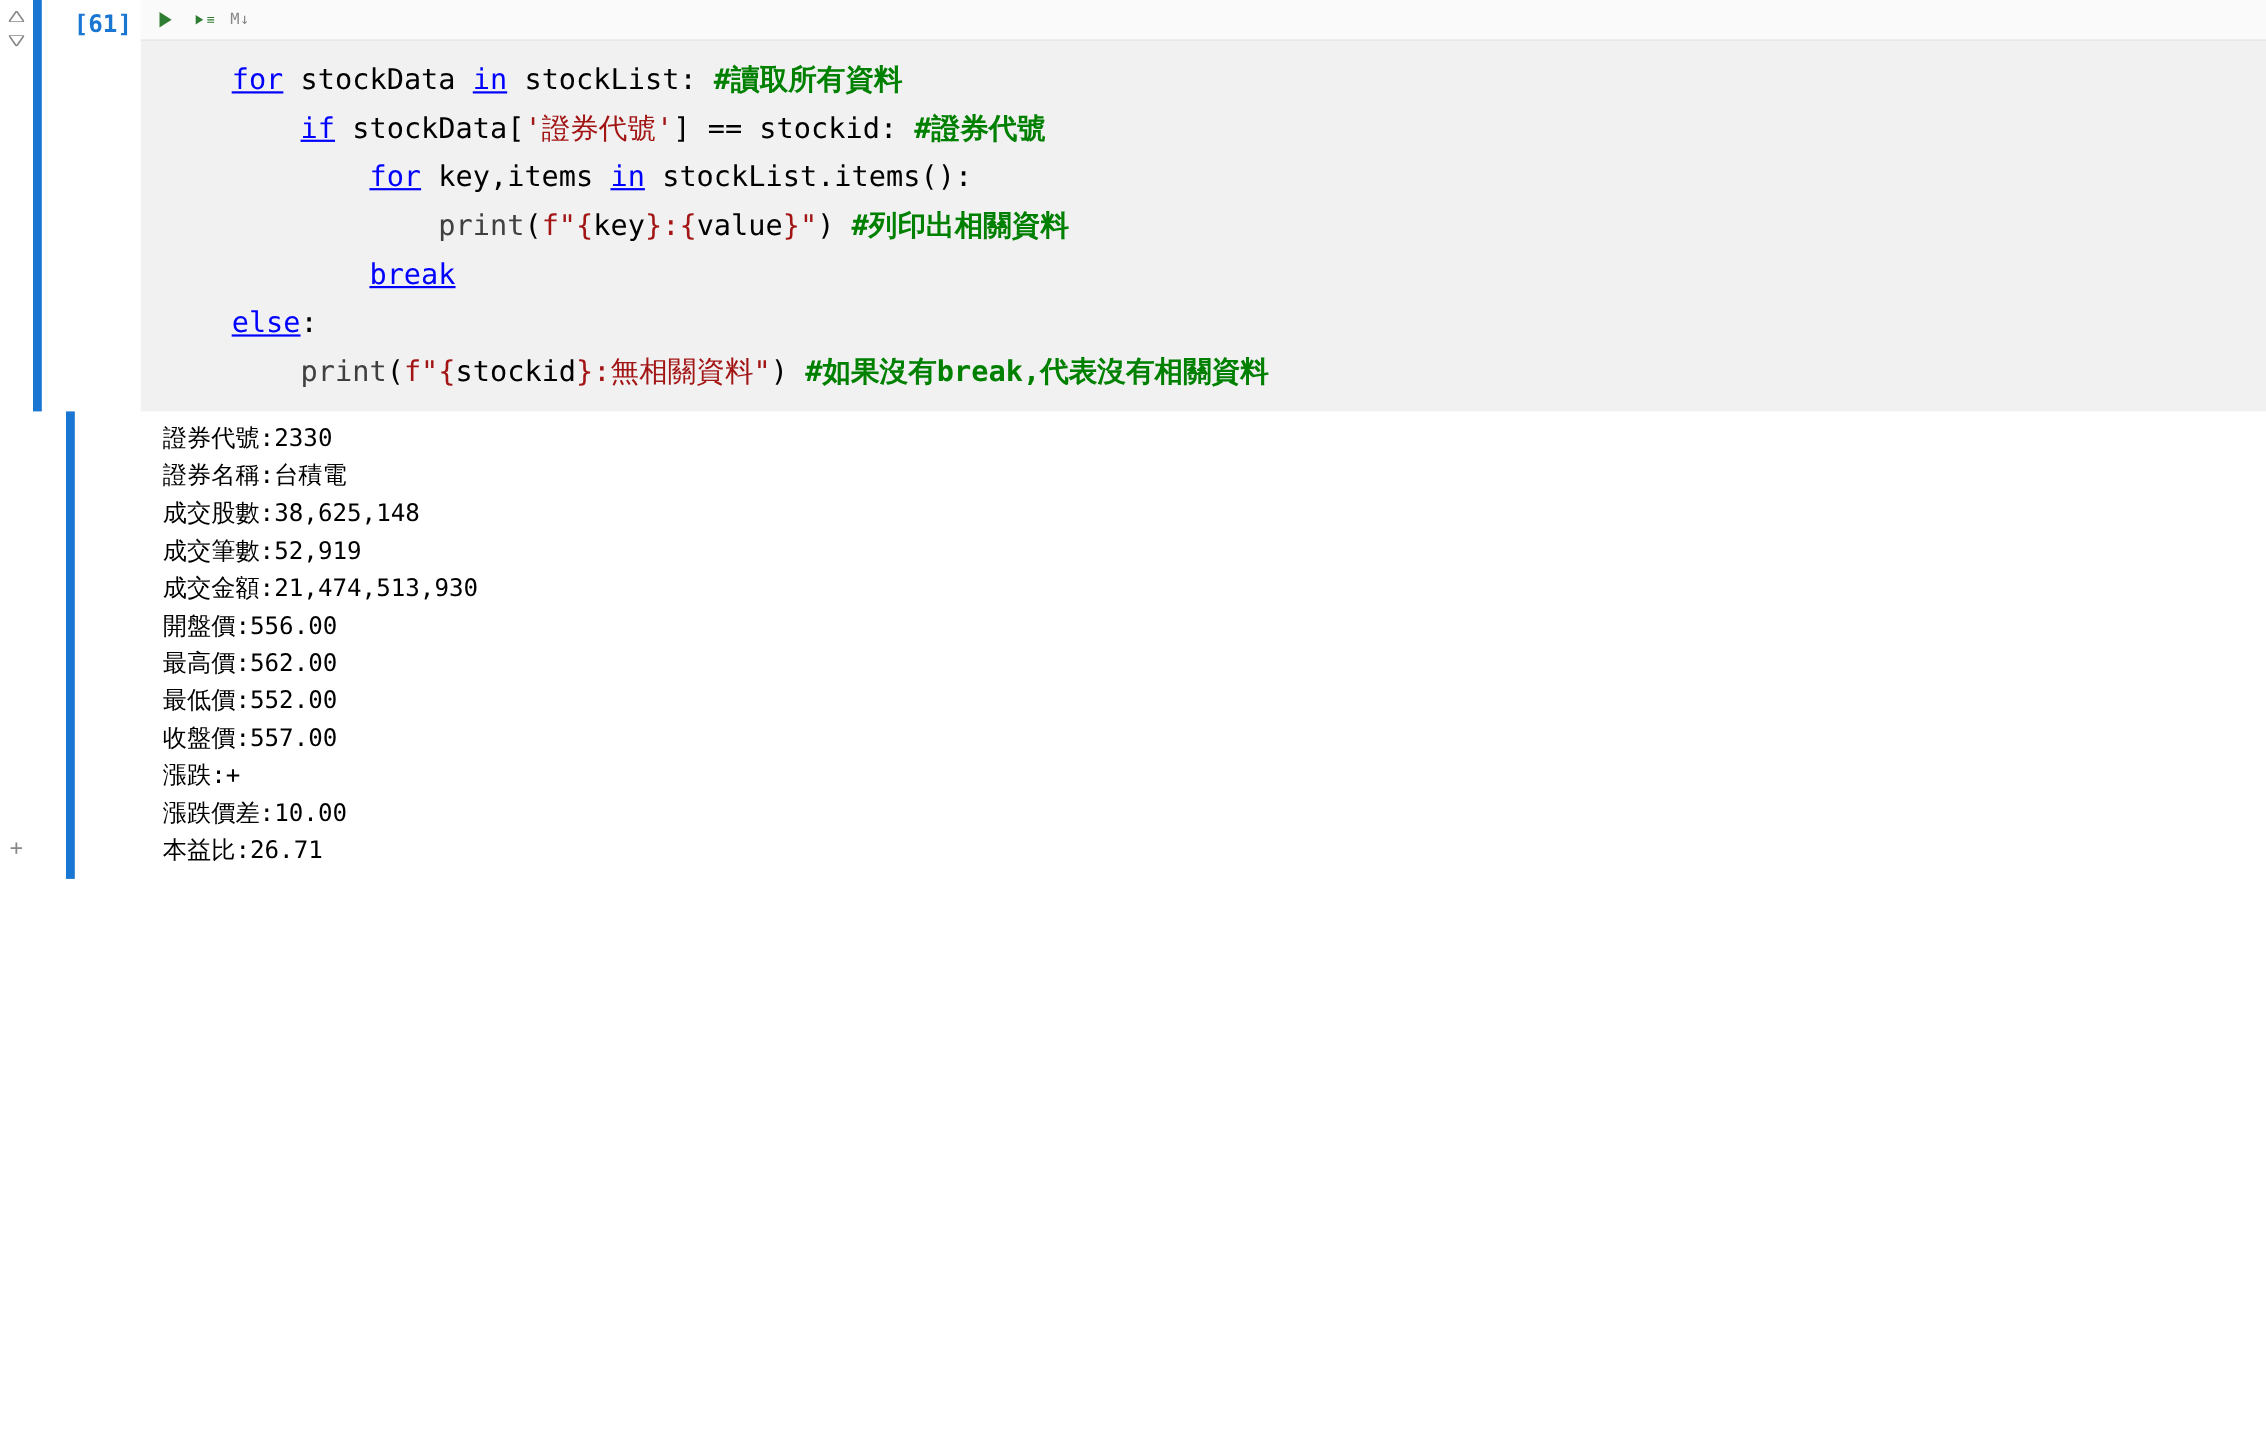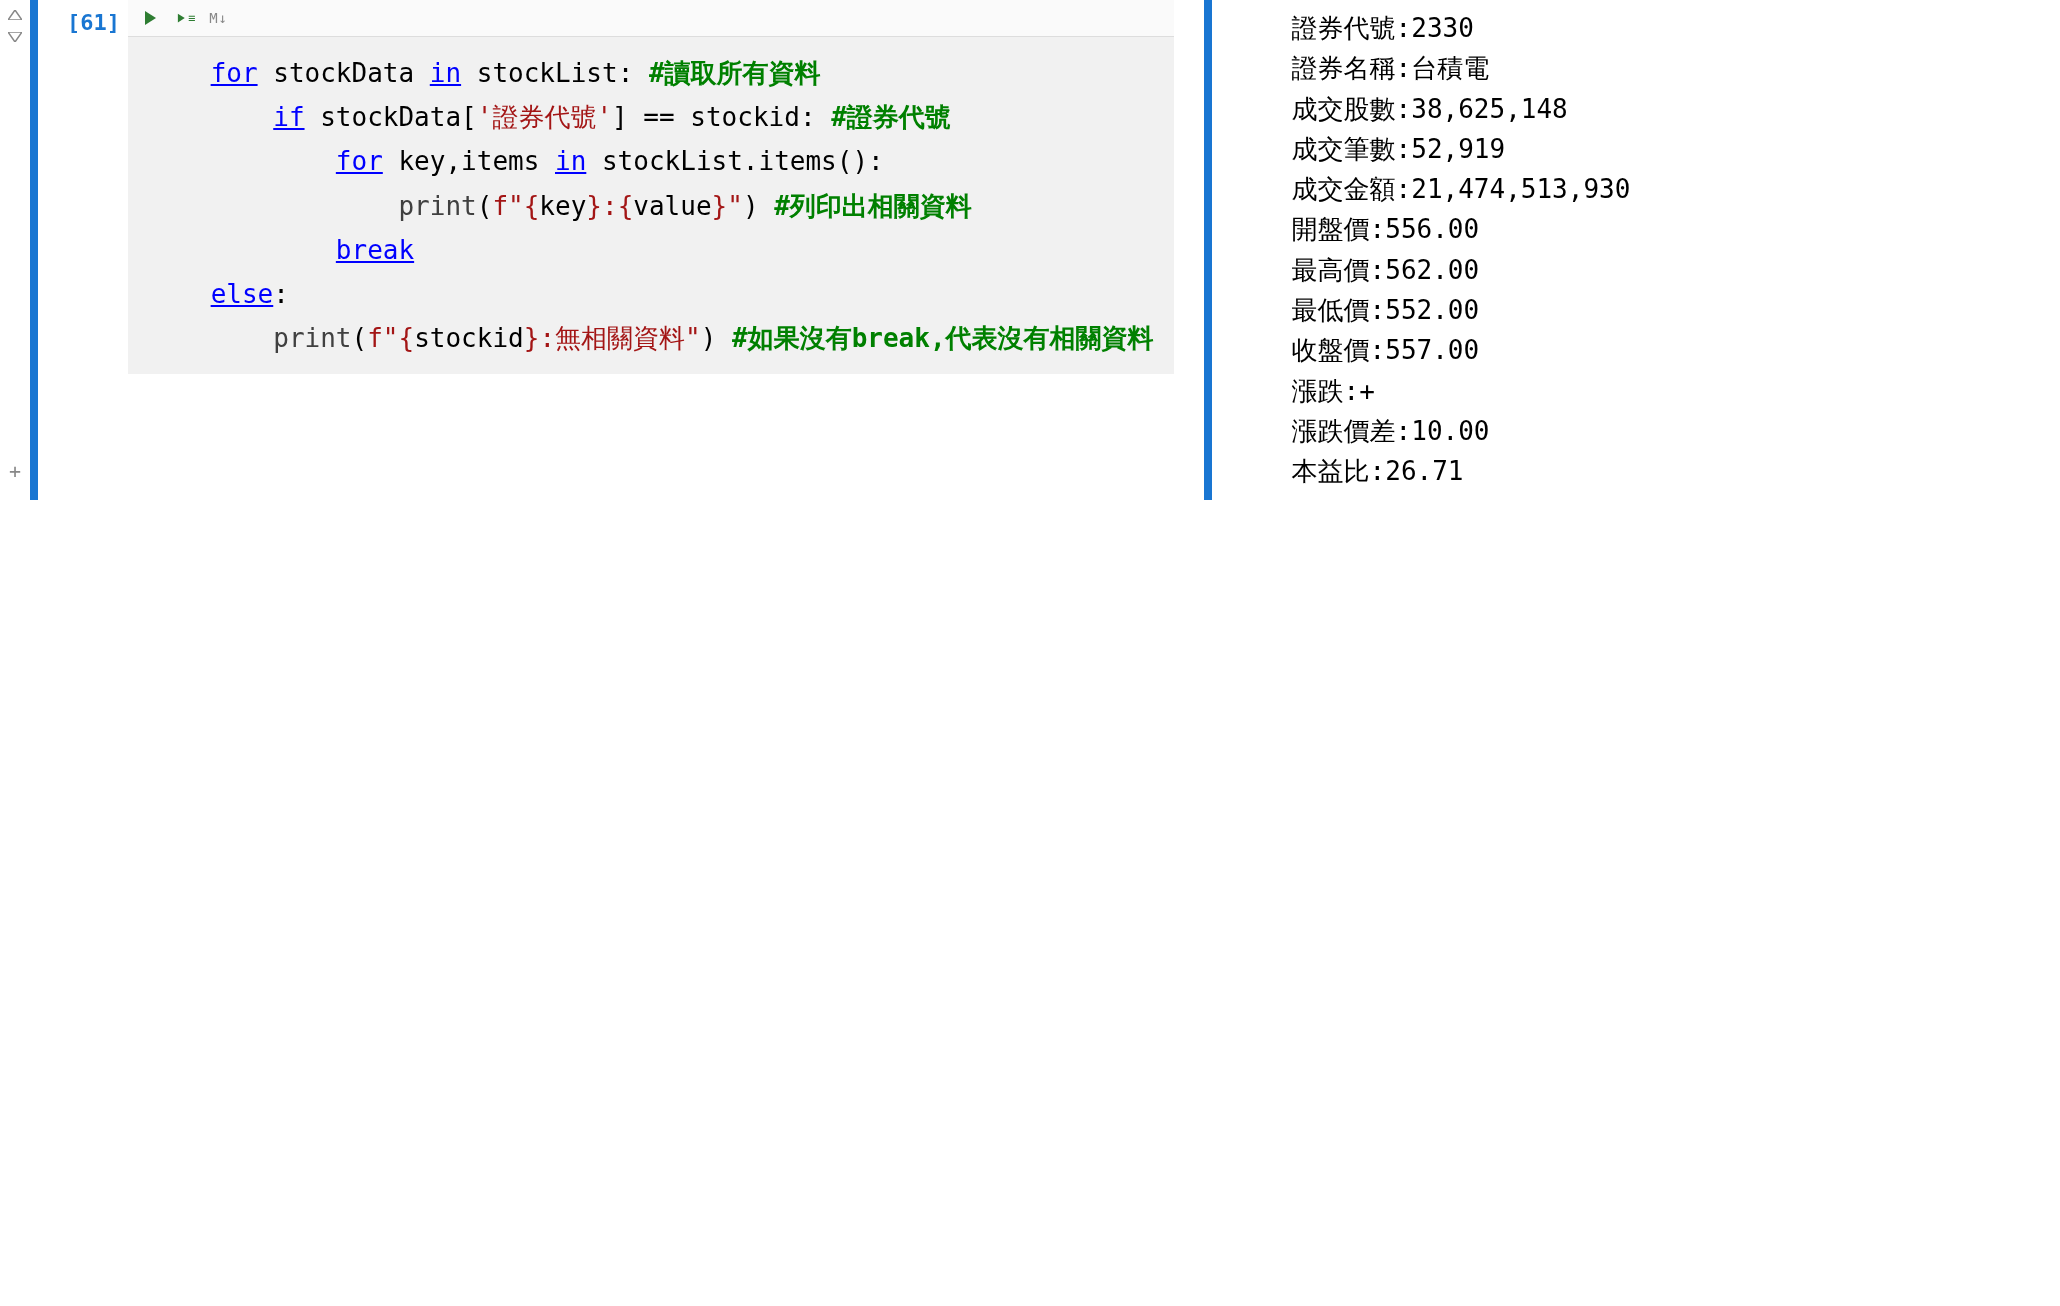--- a/index.html
+++ b/index.html
@@ -34,21 +34,22 @@
   .plus-icon {
     margin-top: auto;
     margin-bottom: 20px;
     font-size: 20px;
     color: #888;
     font-weight: 300;
   }
   .cell-container {
     flex: 1;
     display: flex;
-    flex-direction: row;
+    flex-direction: column;
+    justify-content: center;
   }
   .cell-row {
     display: flex;
     position: relative;
   }
   .run-bar {
     width: 8px;
     background: #1976d2;
   }
   .prompt-area {
@@ -99,21 +100,21 @@
     width: 8px;
     background: #1976d2;
     margin-left: 30px;
   }
   .output-prompt {
     width: 60px;
   }
   .output-body {
     flex: 1;
     padding: 8px 20px;
-    font-size: 26px;
+    font-size: 22px;
     line-height: 1.55;
     white-space: pre;
   }
   .kw { color: #0000ff; text-decoration: underline; }
   .builtin { color: #404040; }
   .str { color: #a31515; }
   .cmt { color: #008000; font-weight: bold; }
 </style>
 </head>
 <body>

